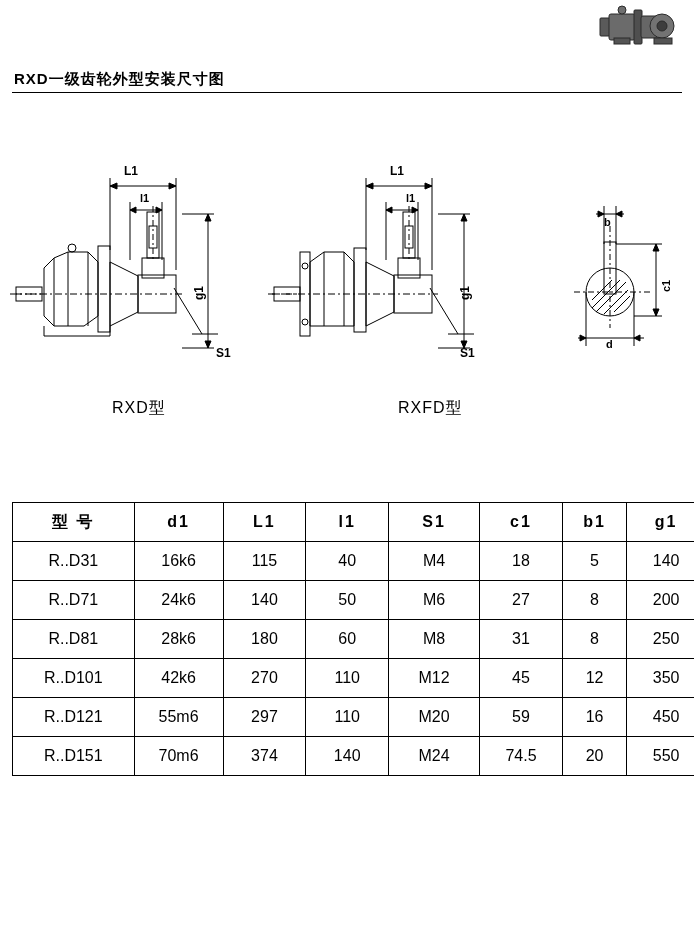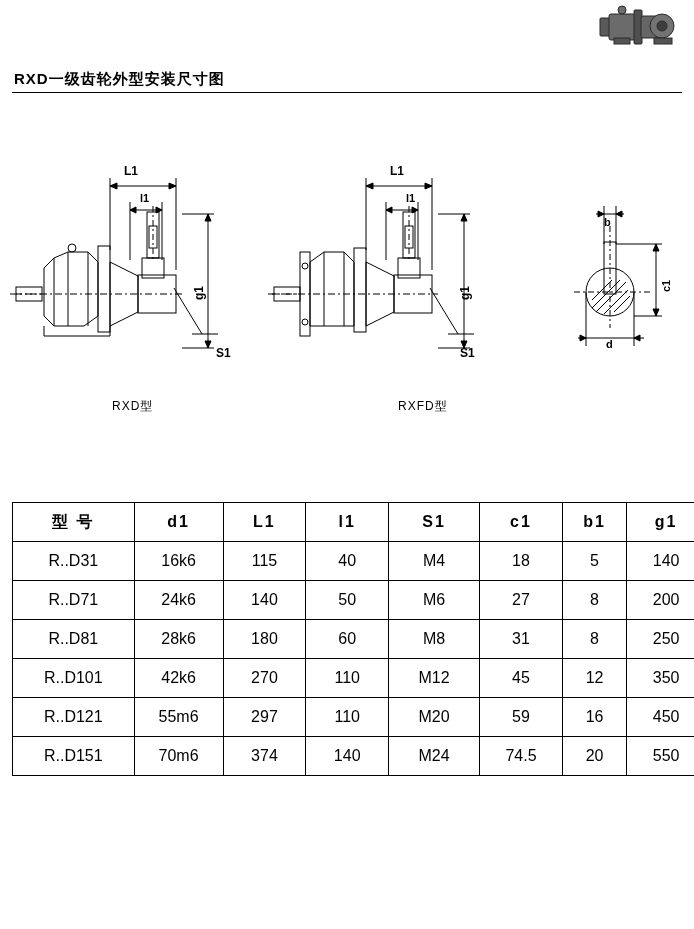--- a/index.html
+++ b/index.html
@@ -46,21 +46,21 @@
   
   .drawings {
     position: absolute;
     top: 140px;
     left: 0;
     width: 694px;
     height: 300px;
   }
   .fig-caption {
     position: absolute;
-    font-size: 12px;
+    font-size: 16px;
     letter-spacing: 1px;
     white-space: nowrap;
   }
   .cap1 { left: 112px; top: 258px; }
   .cap2 { left: 378px; top: 258px; margin-left: 20px; }
 
   .dim-label {
     position: absolute;
     font-size: 12px;
     font-weight: bold;

